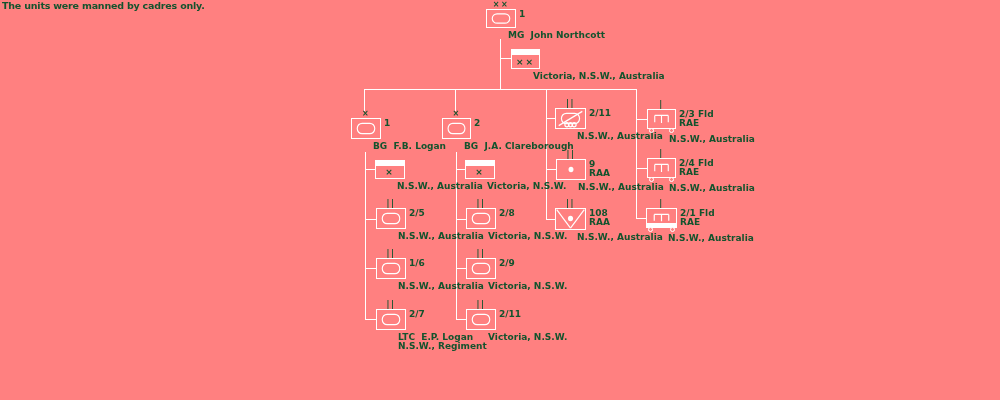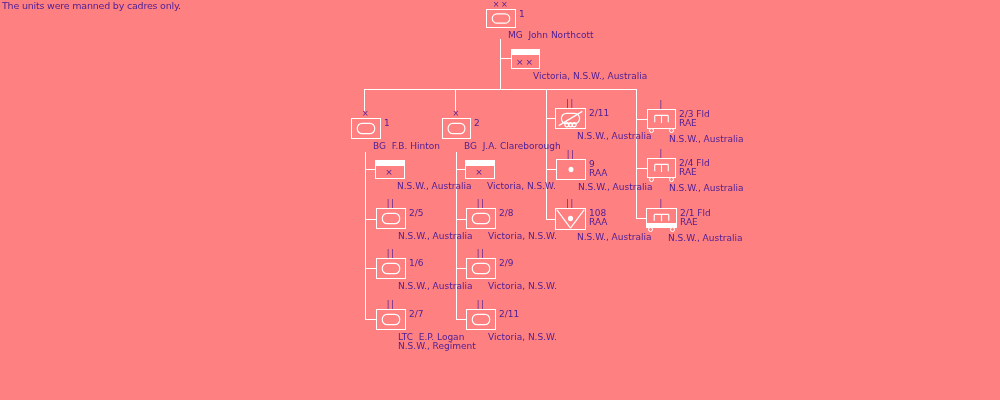--- a/index.html
+++ b/index.html
@@ -1,20 +1,20 @@
 <!DOCTYPE html>
 <html><head>
 <meta charset="utf-8">
 <style>
   html,body { margin:0; padding:0; background:#ff8080; }
   .canvas {
     position:relative; width:901px; height:400px; overflow:hidden;
-    background:#ff8080; color:#4c1d95;
+    background:#ff8080; color:#14532d;
     font-family:"DejaVu Sans", "Liberation Sans", sans-serif;
-    font-weight:normal;
+    font-weight:bold;
   }
   
   .notes { position:absolute; left:2px; top:1px; }
   .note  { white-space:pre; font-size:9.5px; line-height:10px; margin:0 0 3px 0; letter-spacing:-0.2px; }
   
   .h { position:absolute; height:1px; background:#fff; }
   .v { position:absolute; width:1px;  background:#fff; }
   
   .unit { position:absolute; }
   .box  { position:absolute; left:0; top:0; width:100%; height:100%;
@@ -94,21 +94,21 @@
   </div>
 
   <div class="unit" style="left:351px;top:118px;width:30px;height:21px">
     <div class="size">×</div>
     <div class="box">
       <svg class="sym" viewBox="0 0 32 20" preserveAspectRatio="none">
           <rect class="stroke" x="6" y="4.5" width="20" height="11" rx="5.5" ry="5.5"></rect>
         </svg>
     </div>
     <div class="num">1</div>
-    <div class="label">BG  F.B. Hinton</div>
+    <div class="label">BG  F.B. Logan</div>
   </div>
 
   <div class="unit" style="left:442px;top:118px;width:29px;height:21px">
     <div class="size">×</div>
     <div class="box">
       <svg class="sym" viewBox="0 0 32 20" preserveAspectRatio="none">
           <rect class="stroke" x="6" y="4.5" width="20" height="11" rx="5.5" ry="5.5"></rect>
         </svg>
     </div>
     <div class="num">2</div>

